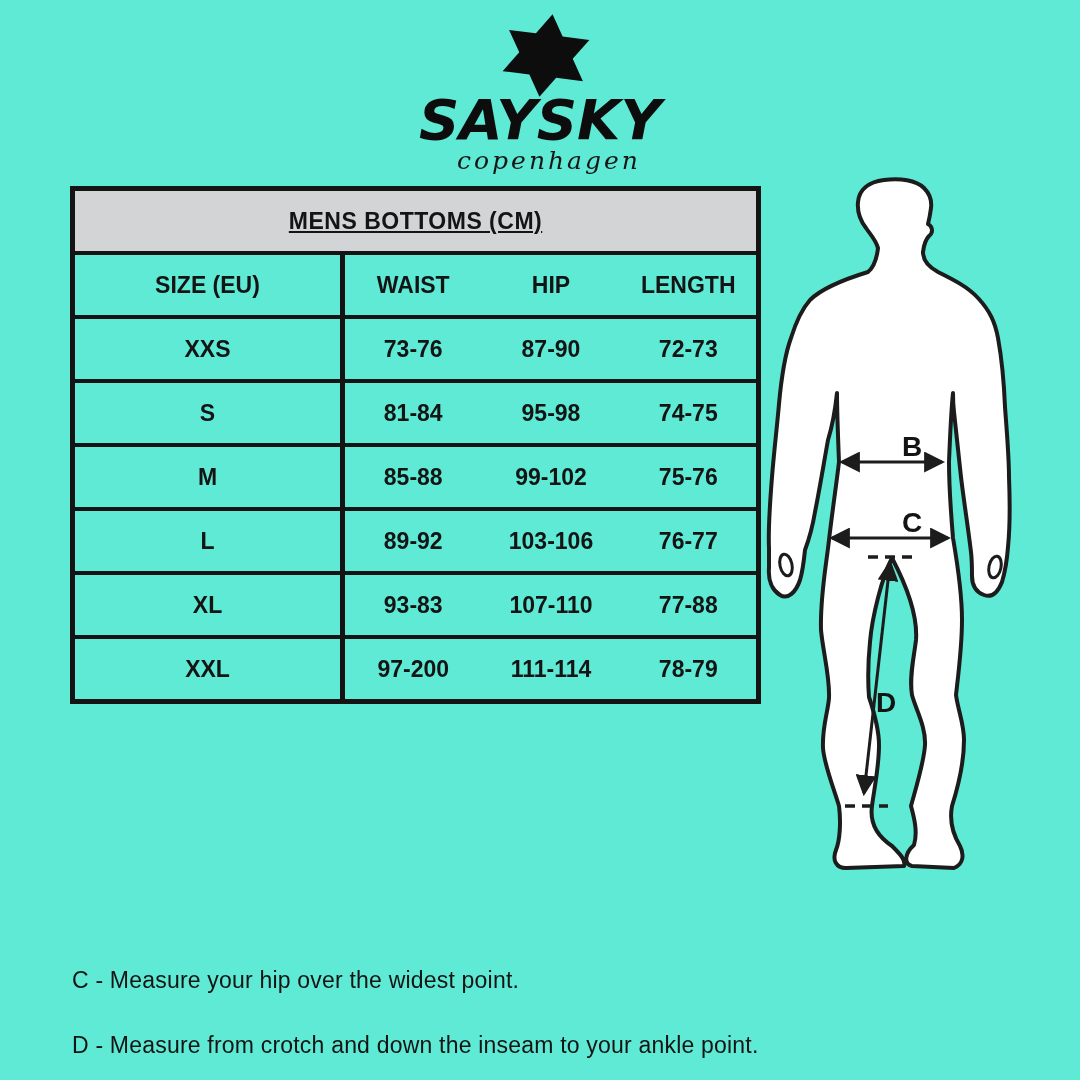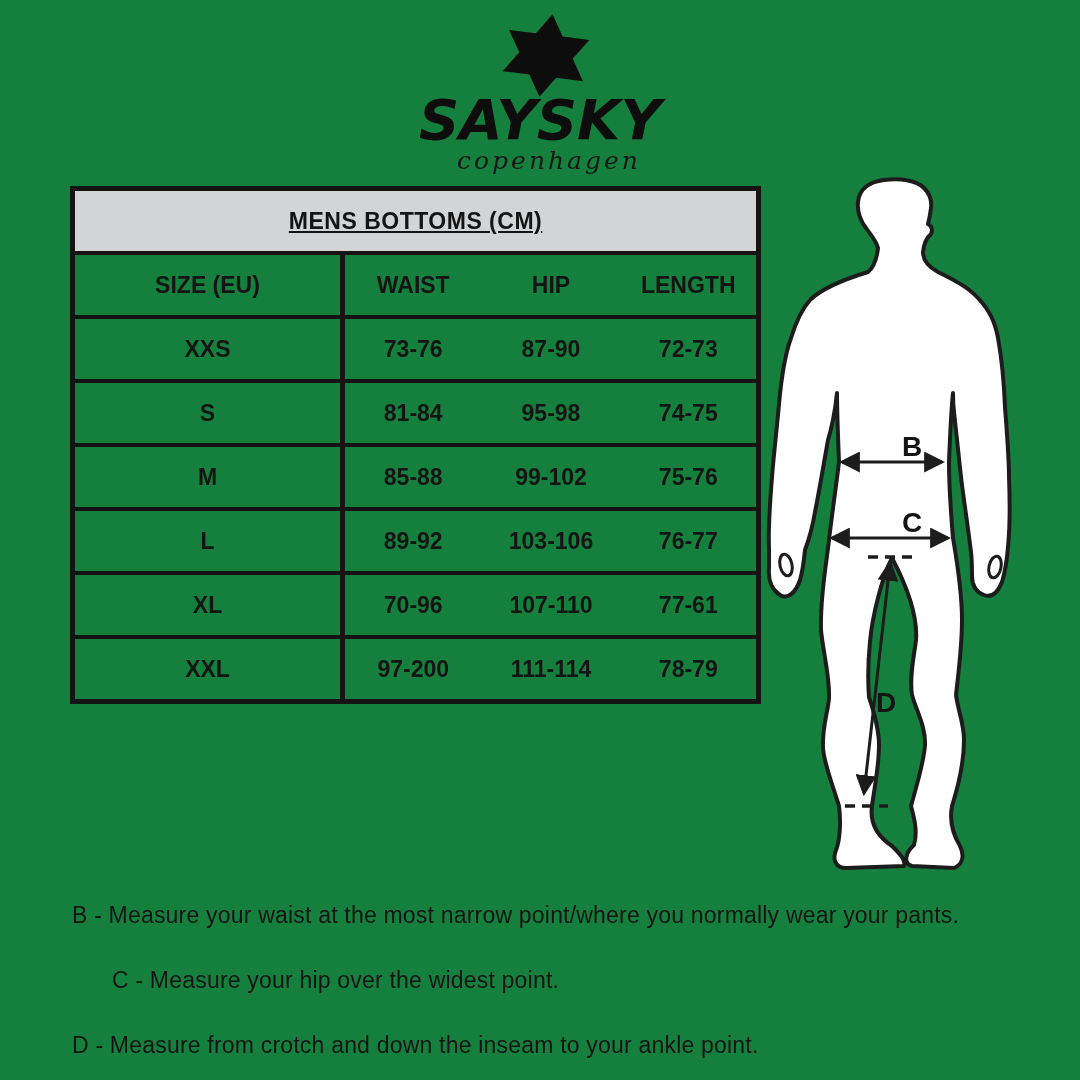--- a/index.html
+++ b/index.html
@@ -1,18 +1,18 @@
 <!DOCTYPE html>
 <html><head>
 <meta charset="utf-8">
 <style>
   html,body { margin:0; padding:0; background:#ffffff; }
   .canvas {
     position:relative; width:1080px; height:1080px;
-    background:#15803d; overflow:hidden;
+    background:#5eead4; overflow:hidden;
     font-family:"Liberation Sans", sans-serif;
     color:#141414;
   }
   
   .logo-star {
     position:absolute; left:494px; top:12px; width:104px; height:88px;
   }
   .brand-name {
     position:absolute; left:0; top:92px; width:100%;
     text-align:center;
@@ -60,21 +60,21 @@
   .figure-svg text {
     font-family:"Liberation Sans", sans-serif;
     font-size:28px; font-weight:bold; fill:#141414;
   }
   
   .note {
     position:absolute; left:72px; width:940px;
     font-size:23px; color:#141414; letter-spacing:0.2px;
   }
   .note-b { top:902px; }
-  .note-c { top:967px;margin-left:40px; }
+  .note-c { top:967px; }
   .note-d { top:1032px; }
 </style>
 </head>
 <body>
 
 <div class="canvas">
 
   <svg class="logo-star" viewBox="0 0 100 95" preserveAspectRatio="none" aria-hidden="true">
     <polygon fill="#0d0d0d" points="56.3,2.4 66,26.5 91.7,30.2 75.7,50.6 85.5,74.7 59.8,71.1 43.7,91.6 34,67.5 8.3,63.9 24.3,43.4 14.5,19.3 40.3,22.9"></polygon>
   </svg>
@@ -117,23 +117,23 @@
       <td>75-76</td>
     </tr>
     <tr>
       <td class="col-size">L</td>
       <td>89-92</td>
       <td>103-106</td>
       <td>76-77</td>
     </tr>
     <tr>
       <td class="col-size">XL</td>
-      <td>70-96</td>
+      <td>93-83</td>
       <td>107-110</td>
-      <td>77-61</td>
+      <td>77-88</td>
     </tr>
     <tr>
       <td class="col-size">XXL</td>
       <td>97-200</td>
       <td>111-114</td>
       <td>78-79</td>
     </tr>
   </tbody>
     </table>
 
@@ -220,17 +220,16 @@
 
     <line class="measure" x1="70" y1="366" x2="186" y2="366" marker-start="url(#ah)" marker-end="url(#ah)"></line>
     <text x="150" y="360" text-anchor="middle">C</text>
 
     <line class="dash" x1="106" y1="385" x2="150" y2="385"></line>
     <line class="measure" x1="128" y1="391" x2="102" y2="621" marker-start="url(#ah)" marker-end="url(#ah)"></line>
     <text x="114" y="540" text-anchor="start">D</text>
     <line class="dash" x1="83" y1="634" x2="126" y2="634"></line>
   </svg>
 
-  <div class="note note-b">B - Measure your waist at the most narrow point/where you normally wear your pants.</div>
   <div class="note note-c">C - Measure your hip over the widest point.</div>
   <div class="note note-d">D - Measure from crotch and down the inseam to your ankle point.</div>
 
 </div>
 
 </body></html>

